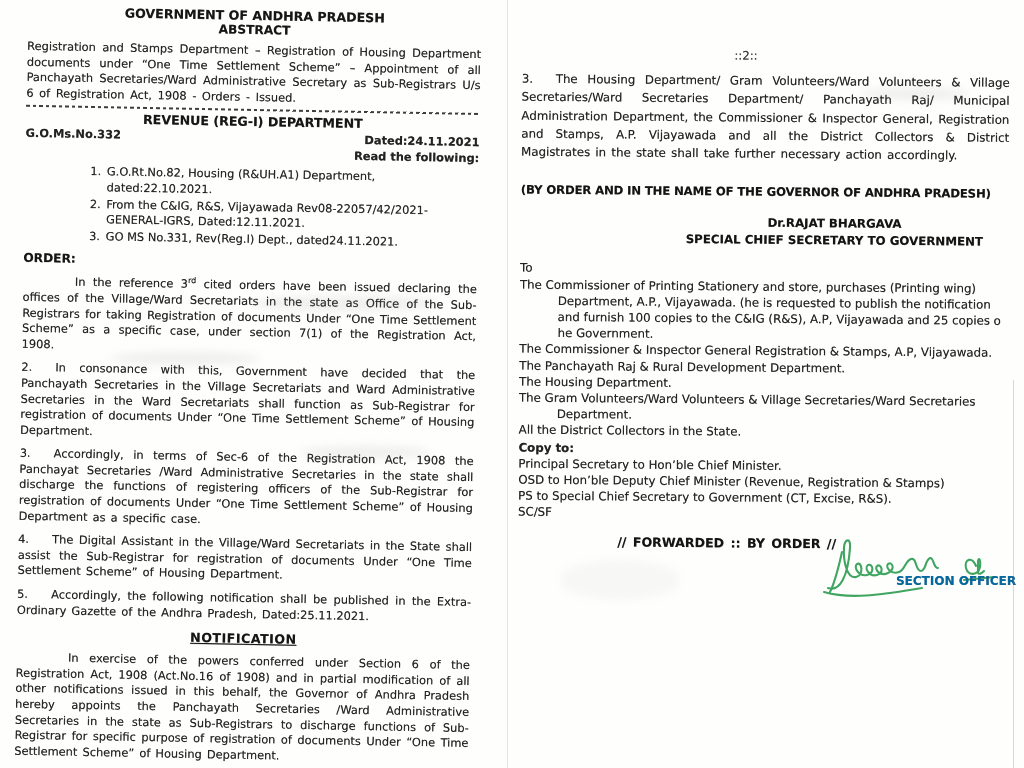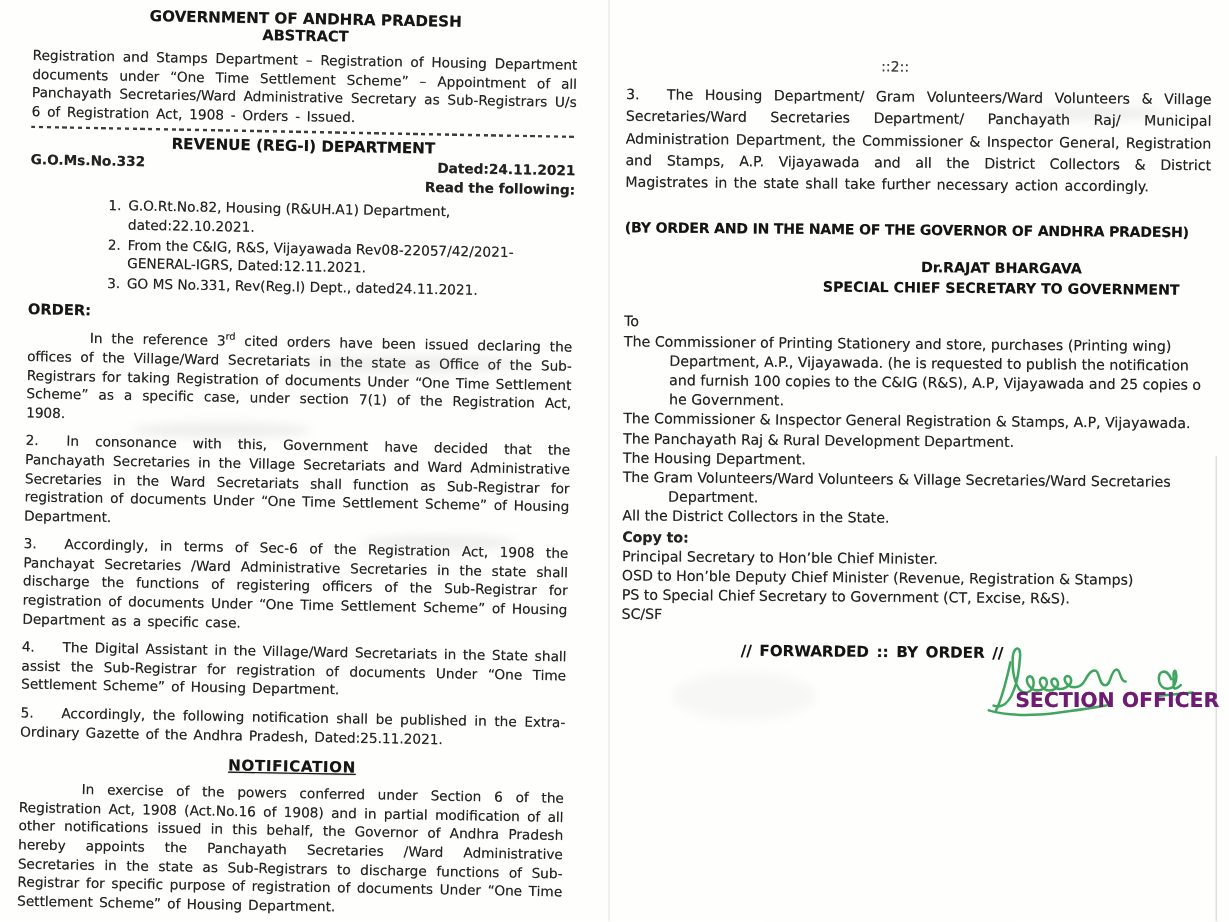--- a/index.html
+++ b/index.html
@@ -47,21 +47,21 @@
   .pg-num{margin-top:46px;text-align:center;padding-right:40px;color:#3a3a3a;}
   .p2-para3{margin-top:15px;line-height:18.2px;word-spacing:3px;}
   .by-order{margin-top:21px;white-space:nowrap;font-size:11.7px;letter-spacing:-0.15px;color:#141414;}
   .signatory{margin-top:15px;text-align:center;padding-left:140px;line-height:16.5px;color:#141414;}
   .to-label{margin-top:14px;}
   .addr{padding-left:38px;text-indent:-38px;}
   .copy-label{margin-top:1px;font-weight:bold;}
   .forwarded{margin-top:13px;text-align:center;padding-right:70px;font-size:12.6px;word-spacing:2px;color:#141414;}
   .sig-block{position:absolute;right:-4px;top:530px;width:210px;height:80px;}
   .sig-svg{position:absolute;right:0;top:0;}
-  .section-officer{position:absolute;right:12px;top:44px;font-weight:bold;font-size:17px;color:#701a75;}
+  .section-officer{position:absolute;right:12px;top:44px;font-weight:bold;font-size:12px;color:#0369a1;}
   .gutter{position:absolute;left:507px;top:0;width:1px;height:768px;background:rgba(120,120,120,0.18);}
   .edge-line{position:absolute;left:1013px;top:380px;width:1px;height:388px;background:rgba(100,100,100,0.25);}
   .smudge{position:absolute;border-radius:50%;filter:blur(4px);background:rgba(140,140,140,0.13);}
 </style>
 </head>
 <body>
 
 <div class="canvas scan">
 
   <div class="page page1">

